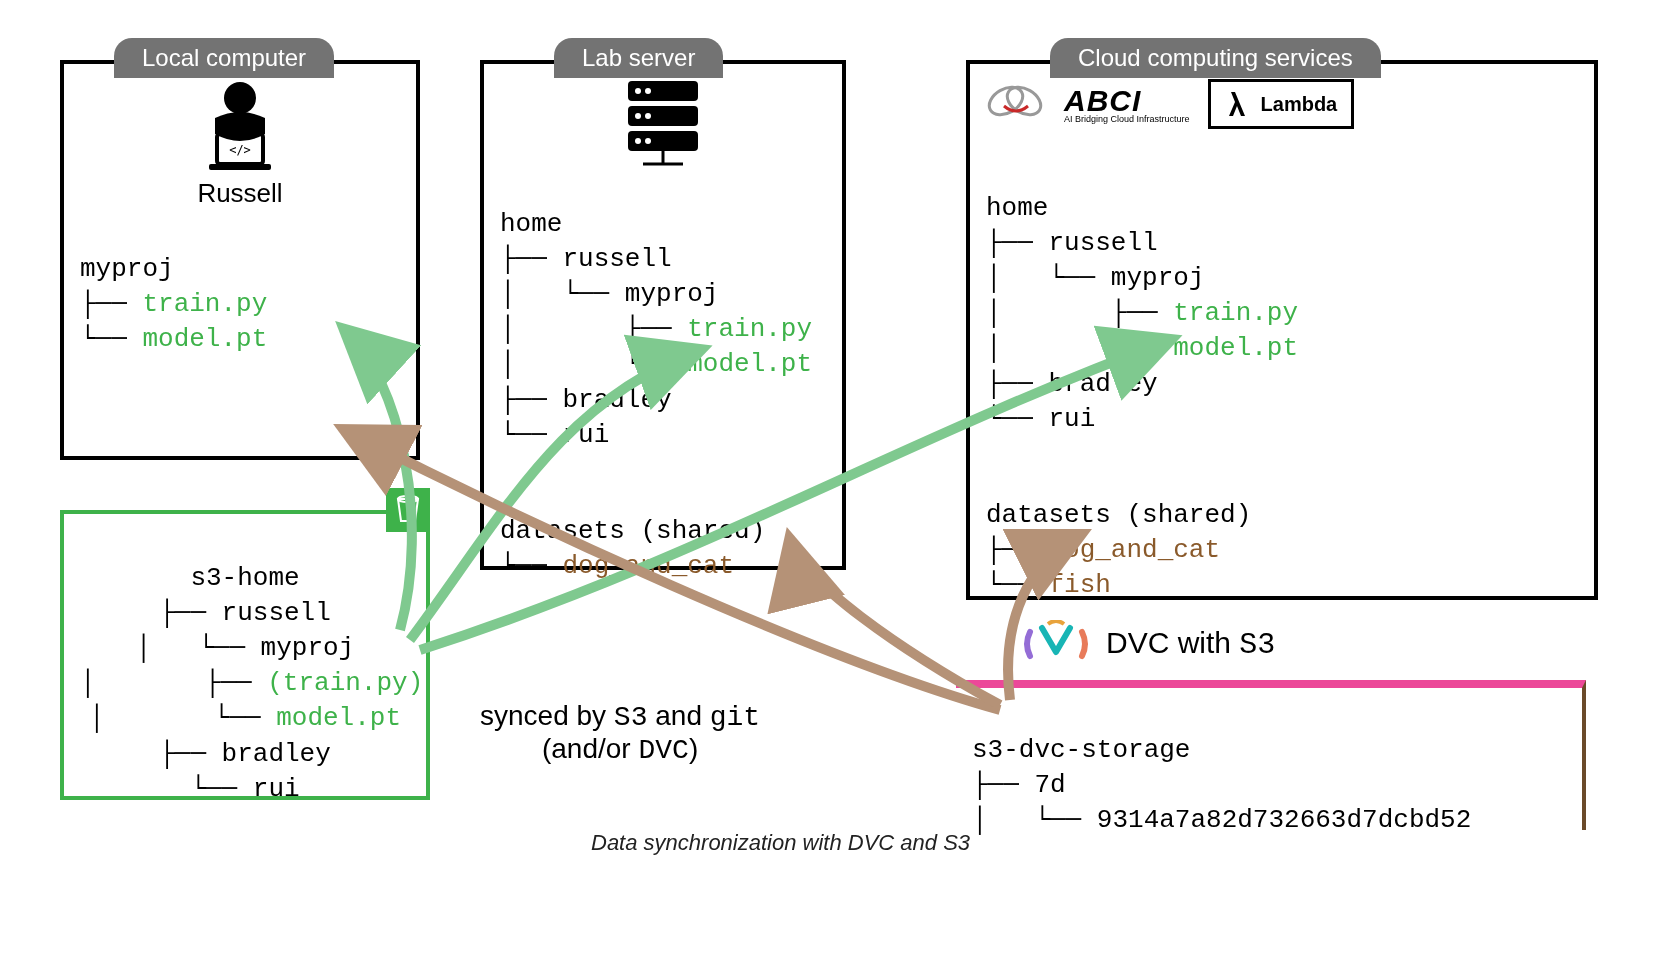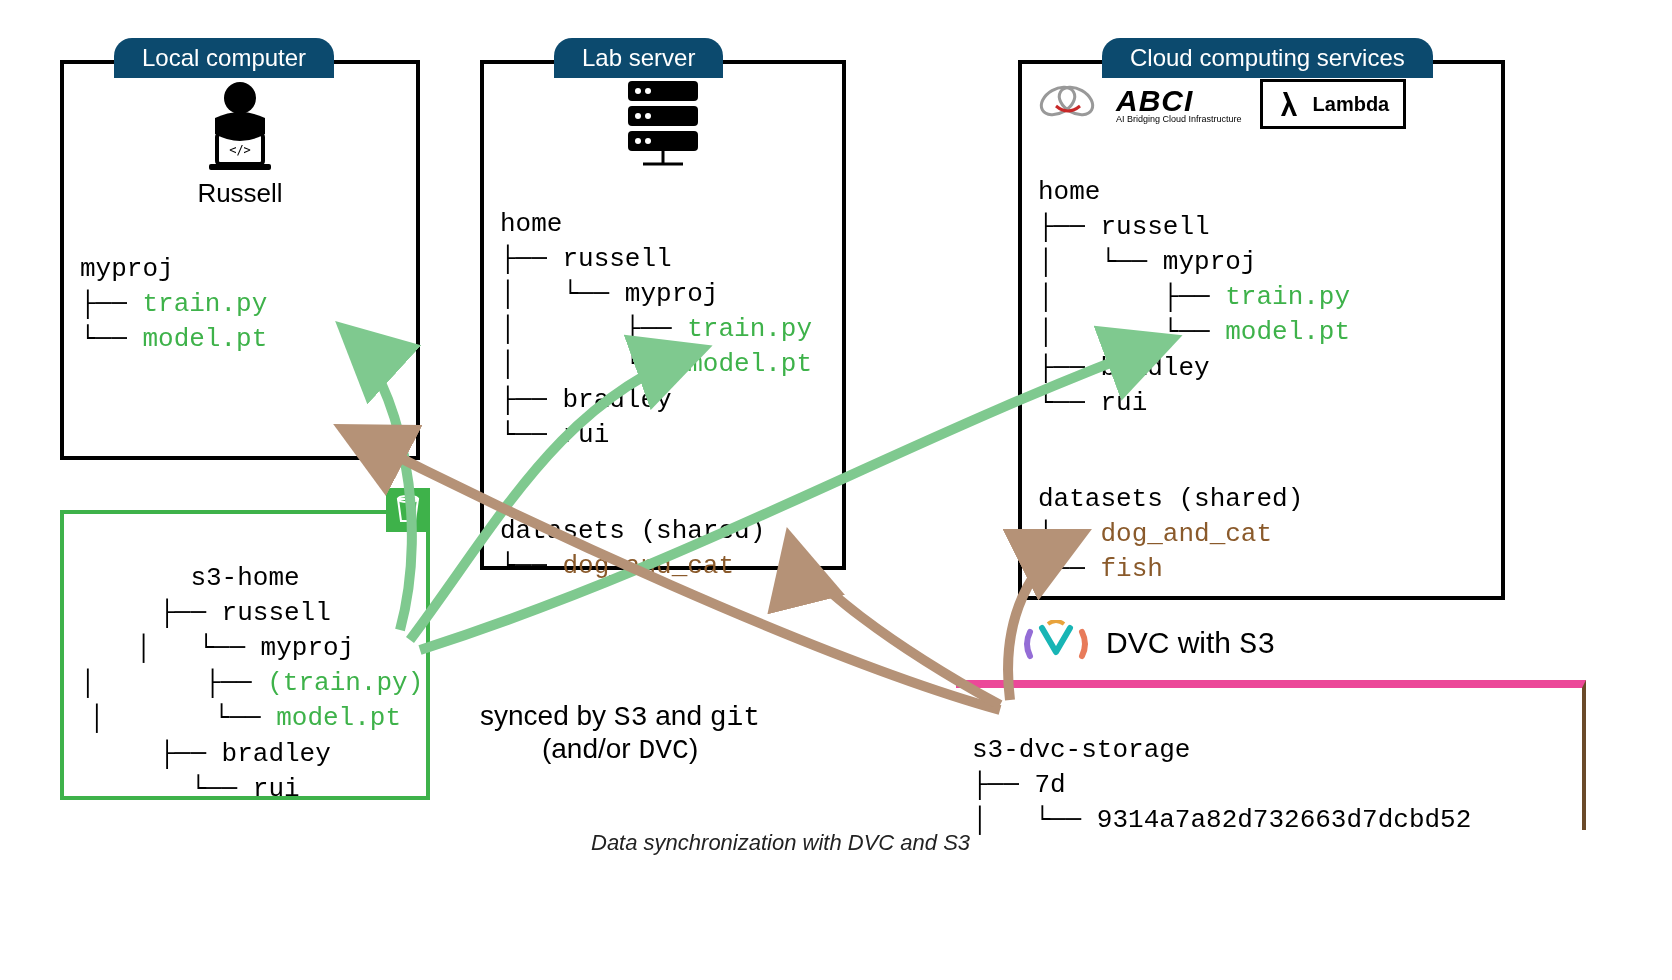--- a/index.html
+++ b/index.html
@@ -16,21 +16,21 @@
   .mono { font-family: "Courier New", Courier, monospace; font-size: 26px; }
   .box {
     border: 4px solid #000;
     position: absolute;
     padding: 12px 16px;
   }
   .box-green { border-color: #3eb24a; text-align: center; }
   .label-tab {
     position: absolute;
     top: -26px;
-    background: #0c4a6e;
+    background: #737373;
     color: #fff;
     font-size: 24px;
     padding: 6px 28px;
     border-radius: 18px 18px 0 0;
     font-family: -apple-system, Helvetica, Arial, sans-serif;
   }
   .tree-line { white-space: pre; line-height: 1.35; }
   .green-text { color: #3eb24a; }
   .brown-text { color: #8a5a2b; }
   .caption {
@@ -45,21 +45,21 @@
     color: #000;
   }
   .synced .mono-inline { font-family: "Courier New", Courier, monospace; }
   .dvc-label {
     position: absolute;
     font-size: 30px;
   }
   .dvc-label .mono-inline { font-family: "Courier New", Courier, monospace; }
   .icon-holder { text-align: center; }
   .user-name { text-align: center; font-size: 26px; margin-top: -4px; }
-  .logo-row { display: flex; gap: 18px; align-items: center; margin-bottom: 8px; }
+  .logo-row { display: flex; gap: 18px; align-items: center; margin-bottom: 24px; }
   .lambda-box {
     border: 3px solid #000;
     padding: 6px 14px;
     display: flex;
     align-items: center;
     gap: 10px;
     font-weight: bold;
     font-size: 20px;
   }
   .abci { font-weight: bold; font-style: italic; font-size: 30px; letter-spacing: 1px; }
@@ -119,21 +119,21 @@
 │   └── <span>myproj</span>
 │       ├── <span class="green-text">train.py</span>
 │       └── <span class="green-text">model.pt</span>
 ├── <span>bradley</span>
 └── <span>rui</span></div>
   <div class="mono tree-line" style="margin-top:26px;">
 <span>datasets (shared)</span>
 └── <span class="brown-text">dog_and_cat</span></div>
 </div>
 
-<div class="box" style="left:1018px; top:60px; width:487px; height:540px;">
+<div class="box" style="left:966px; top:60px; width:632px; height:540px;">
   <div class="label-tab" style="left:80px;">Cloud computing services</div>
   <div class="logo-row">
     <div>
       <svg width="60" height="50" viewBox="0 0 60 50">
         <ellipse cx="20" cy="25" rx="18" ry="12" fill="none" stroke="#999" stroke-width="3" transform="rotate(-30 20 25)"></ellipse>
         <ellipse cx="38" cy="25" rx="18" ry="12" fill="none" stroke="#999" stroke-width="3" transform="rotate(30 38 25)"></ellipse>
         <path d="M 18 30 Q 30 40 42 30" stroke="#c82828" stroke-width="3" fill="none"></path>
       </svg>
     </div>
     <div>

